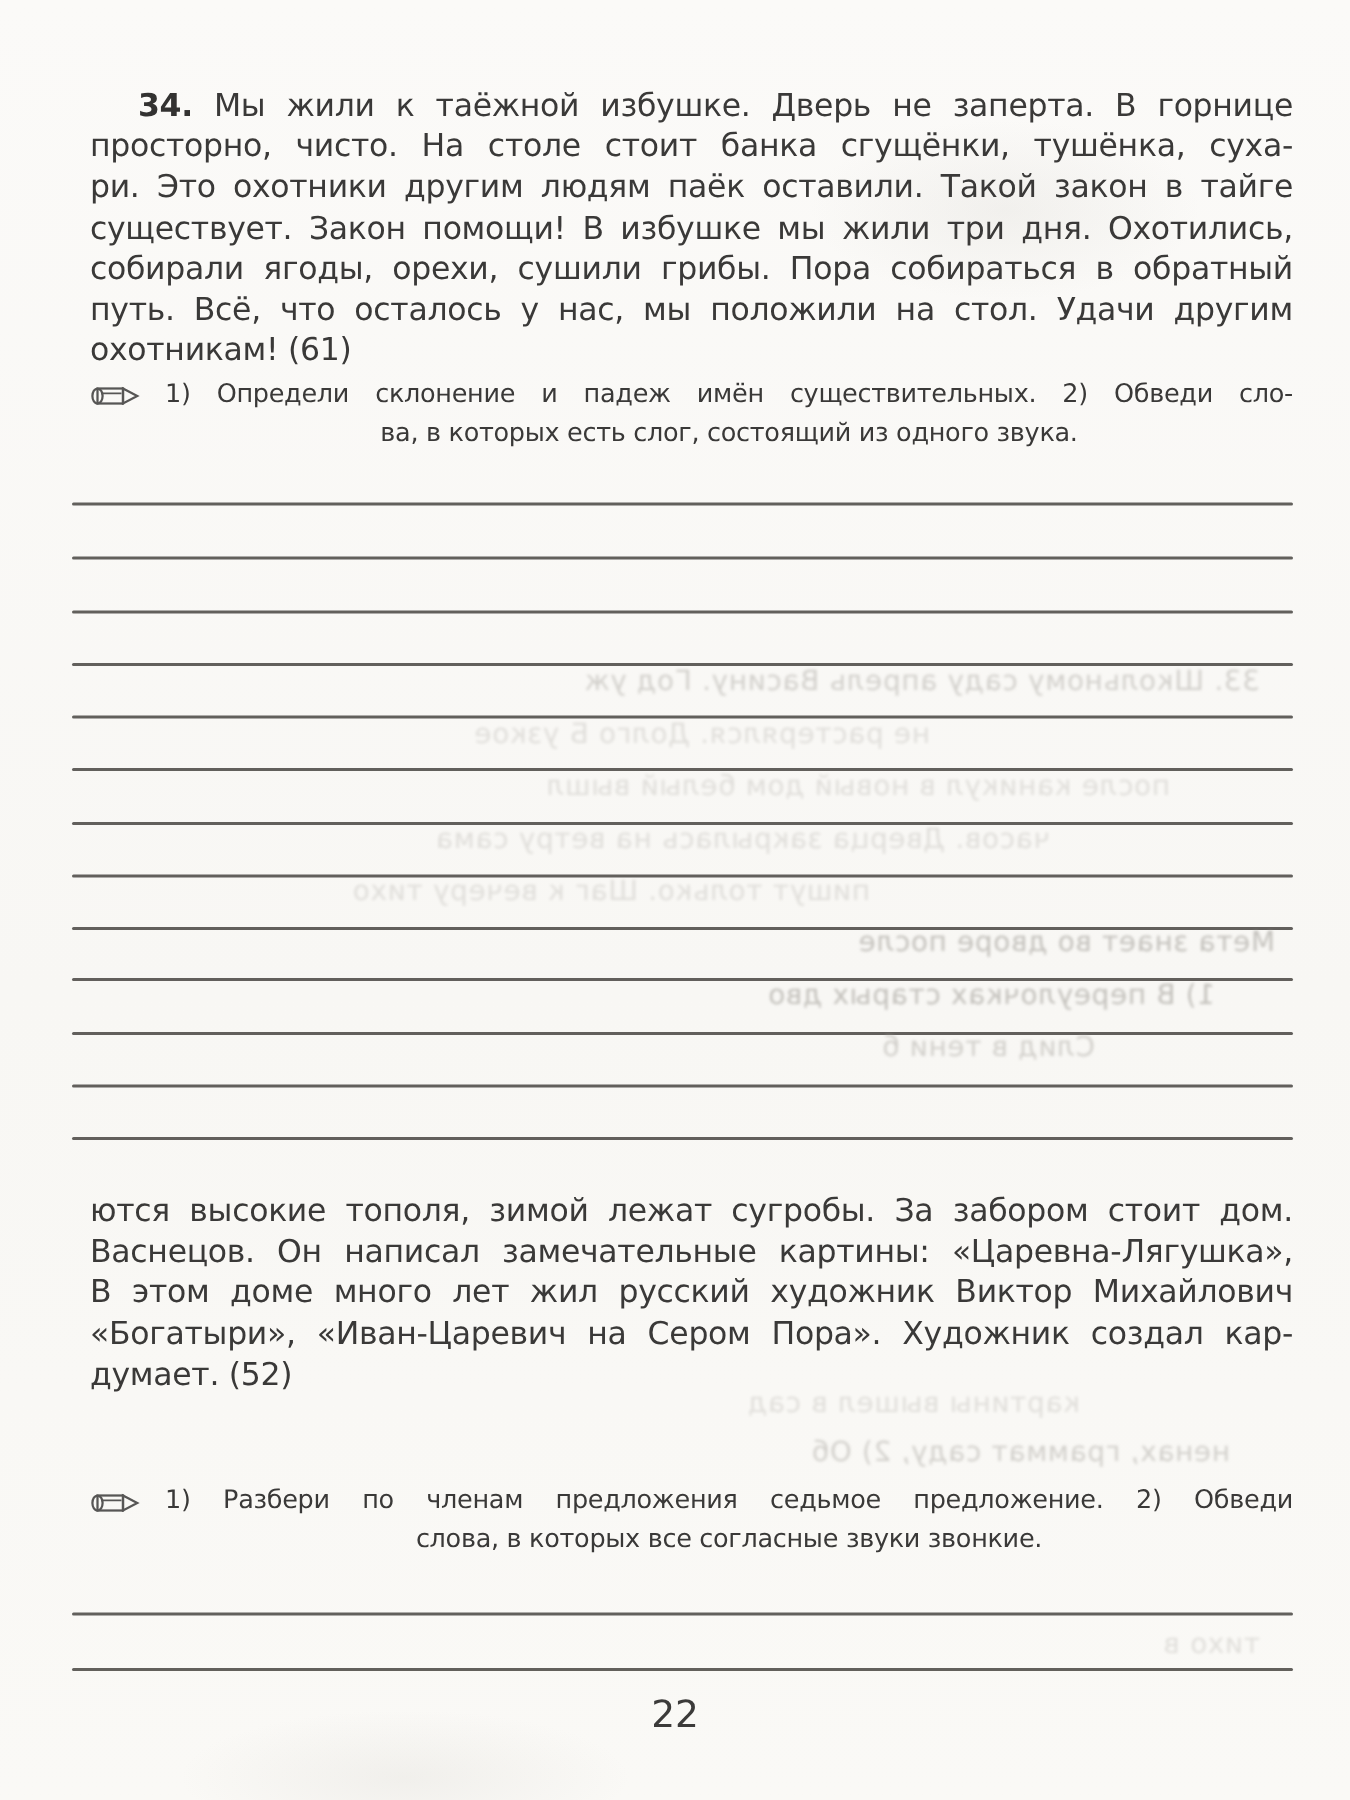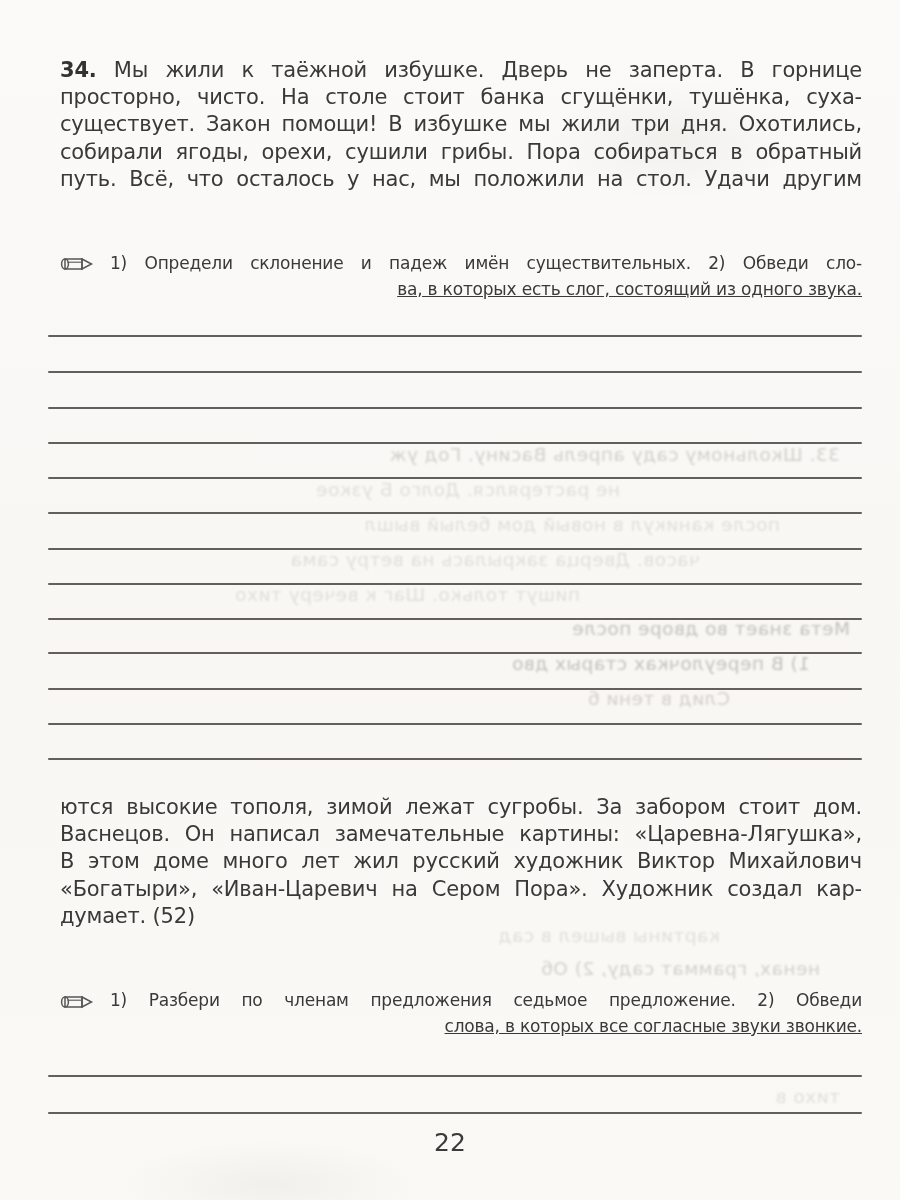--- a/index.html
+++ b/index.html
@@ -9,25 +9,25 @@
     font-family:"DejaVu Sans","Liberation Sans",sans-serif;
     color:#3a3938;
     position:relative;
     overflow:hidden;
   }
   .page{position:absolute;inset:0;}
   
   .para{position:absolute;left:60px;width:802px;font-size:21px;line-height:27.2px;letter-spacing:-0.2px;}
   .para .jline{text-align:justify;text-align-last:justify;}
   .para .lline{text-align:left;}
-  .exnum{font-weight:bold;color:#333231;}
+  .exnum{font-weight:bold;color:#333231;margin-left:32px;}
   
   .task{position:absolute;left:110px;width:752px;font-size:17px;line-height:26px;letter-spacing:-0.2px;}
   .task .jline{text-align:justify;text-align-last:justify;}
-  .task .lline{text-align:right;text-decoration:underline;}
+  .task .lline{text-align:center;}
   .task-icon{position:absolute;left:60px;width:34px;height:18px;}
   
   .rule{position:absolute;left:48px;width:814px;height:2px;background:#4c4a47;opacity:.88;border-radius:1px;}
   
   .ghost{
     position:absolute;
     font-size:18.5px;
     color:#aba8a2;
     transform:scaleX(-1);
     filter:blur(1.2px);
@@ -47,23 +47,25 @@
 <body>
 
 <div class="page">
 
   <div class="smudge" style="top:80px;left:540px;width:260px;height:120px;"></div>
   <div class="smudge" style="top:1140px;left:120px;width:300px;height:90px;"></div>
 
   <div class="para" style="top:57px;">
     <div class="jline"><span class="exnum">34.</span> <span>Мы жили к таёжной избушке. Дверь не заперта. В горнице</span></div>
     <div class="jline">просторно, чисто. На столе стоит банка сгущёнки, тушёнка, суха-</div>
+    <div class="jline">ри. Это охотники другим людям паёк оставили. Такой закон в тайге</div>
     <div class="jline">существует. Закон помощи! В избушке мы жили три дня. Охотились,</div>
     <div class="jline">собирали ягоды, орехи, сушили грибы. Пора собираться в обратный</div>
     <div class="jline">путь. Всё, что осталось у нас, мы положили на стол. Удачи другим</div>
+    <div class="lline">охотникам! (61)</div>
   </div>
 
   <div class="task-icon" style="top:255px;">
     <svg width="34" height="18" viewBox="0 0 34 18">
       <ellipse cx="5" cy="9" rx="3.4" ry="5" fill="none" stroke="#575655" stroke-width="1.5"></ellipse>
       <rect x="5" y="4" width="17" height="10" fill="none" stroke="#575655" stroke-width="1.5"></rect>
       <line x1="7.5" y1="7.2" x2="21" y2="7.2" stroke="#575655" stroke-width="1.1"></line>
       <path d="M22 4 L31.5 9 L22 14 Z" fill="none" stroke="#575655" stroke-width="1.5"></path>
     </svg>
   </div>

